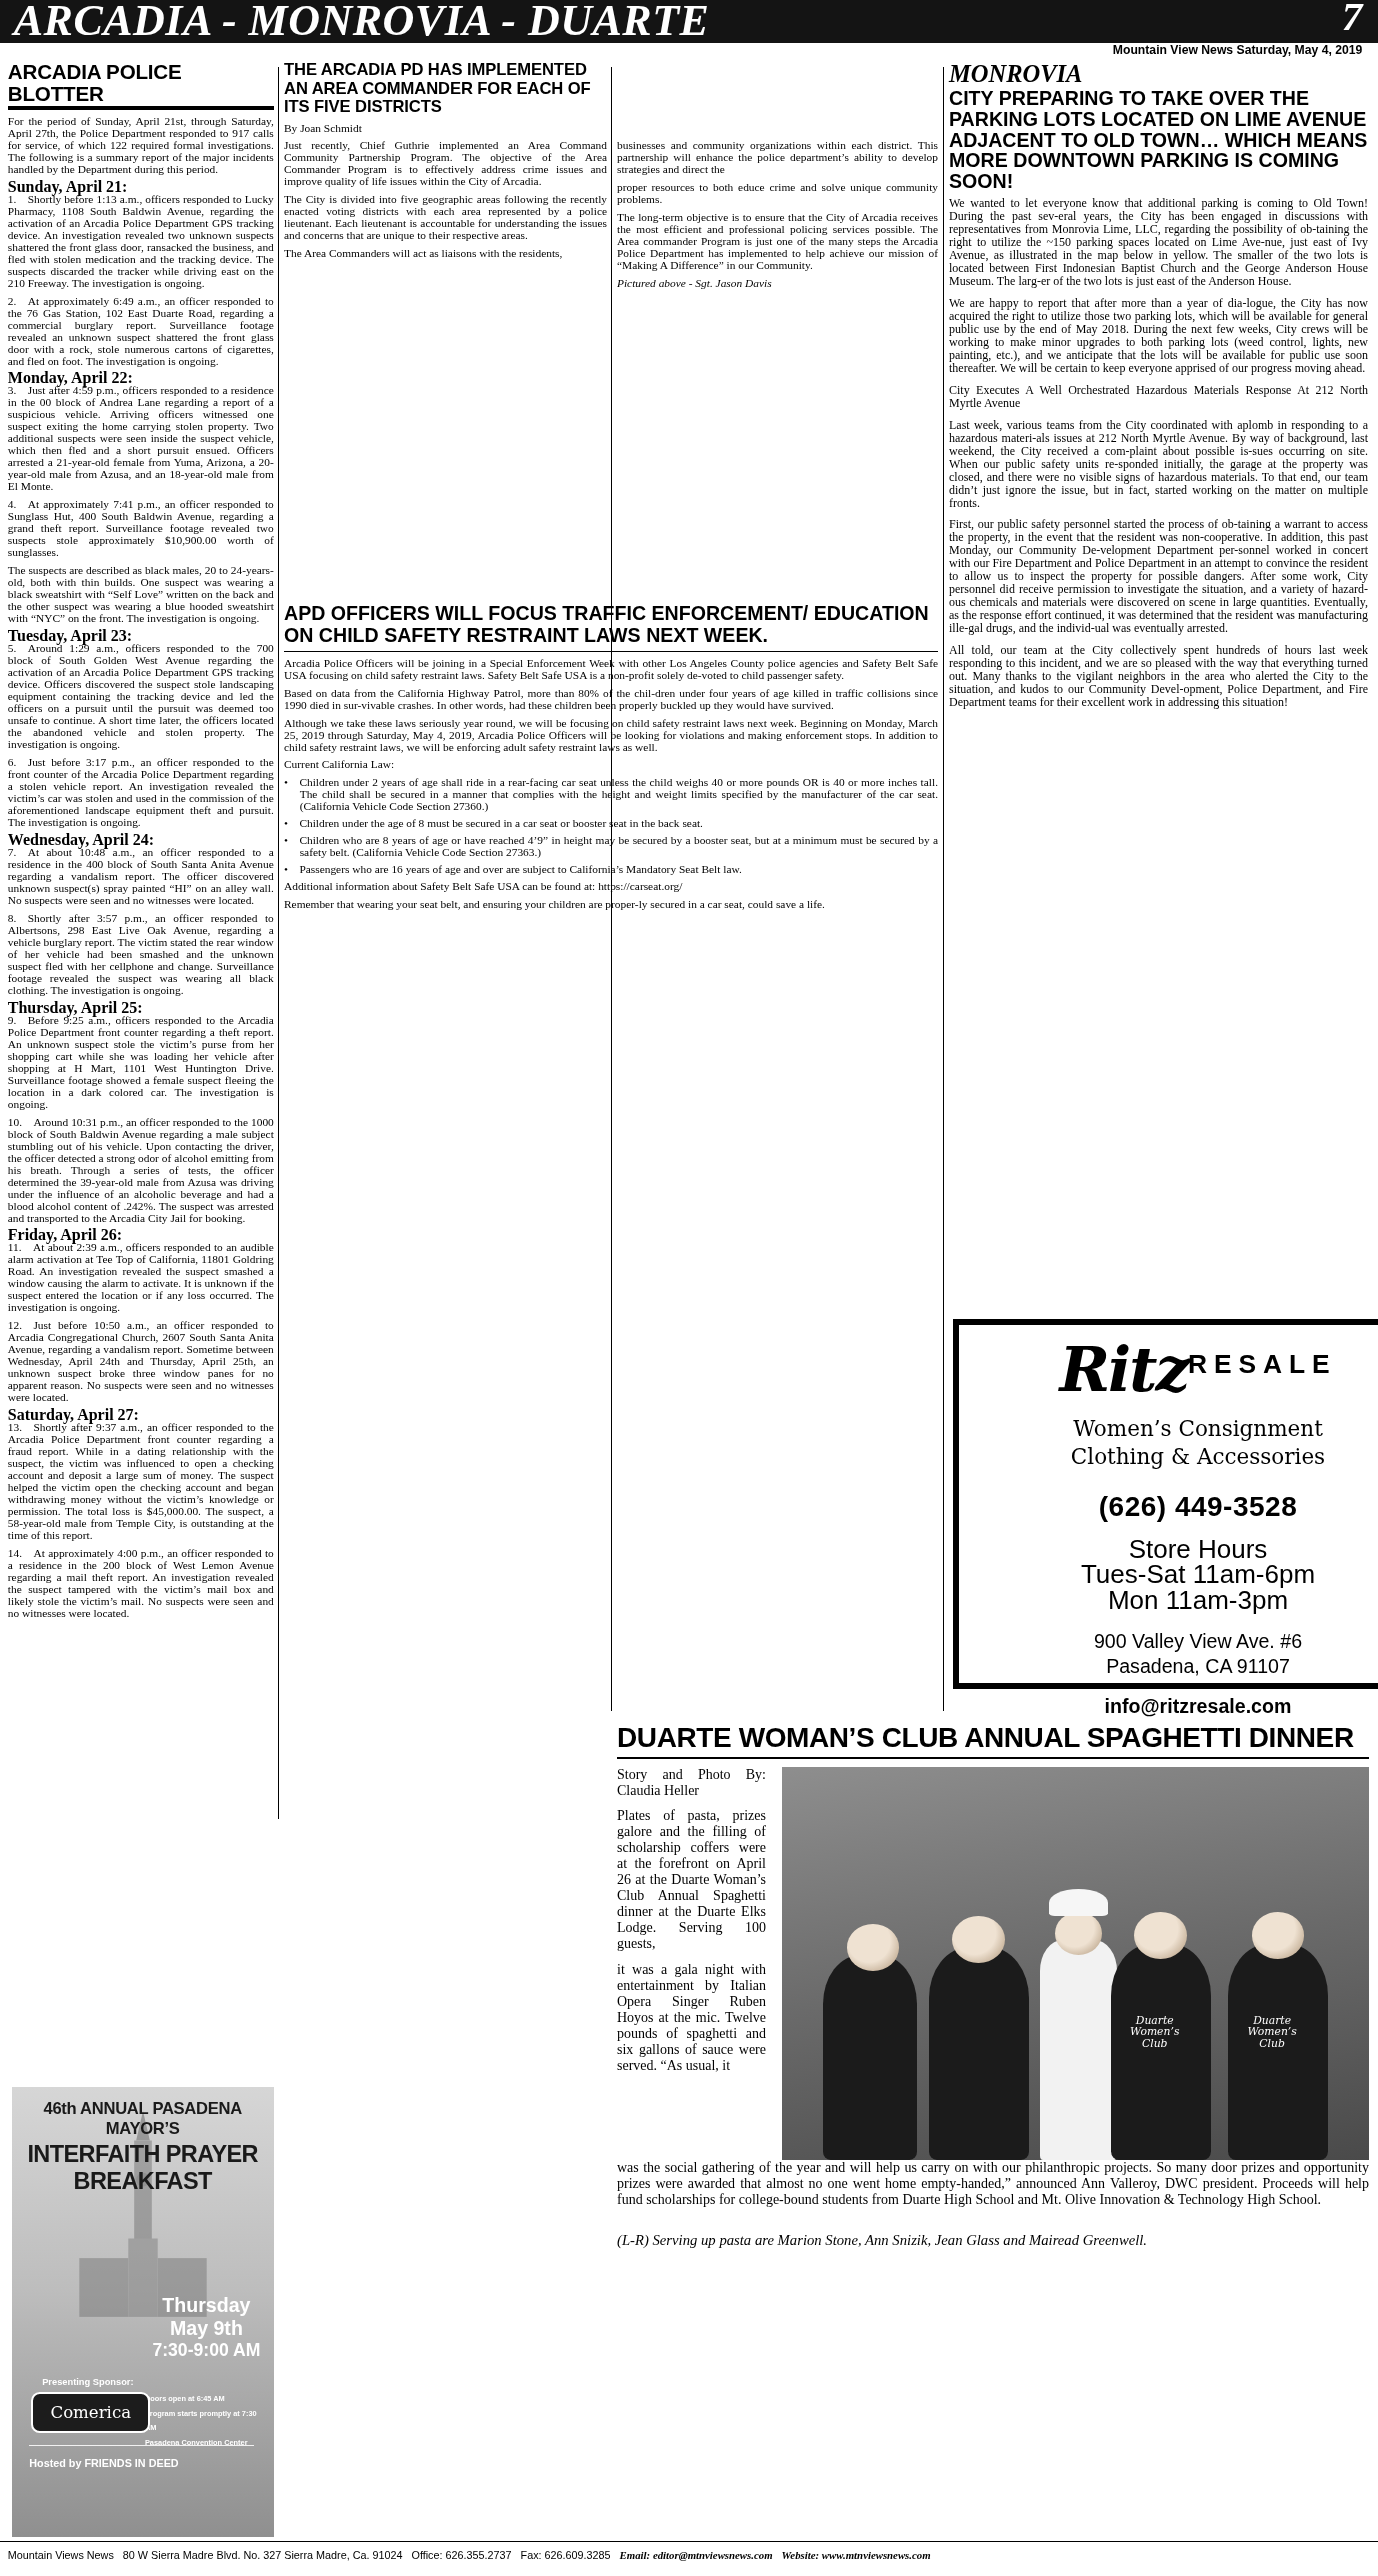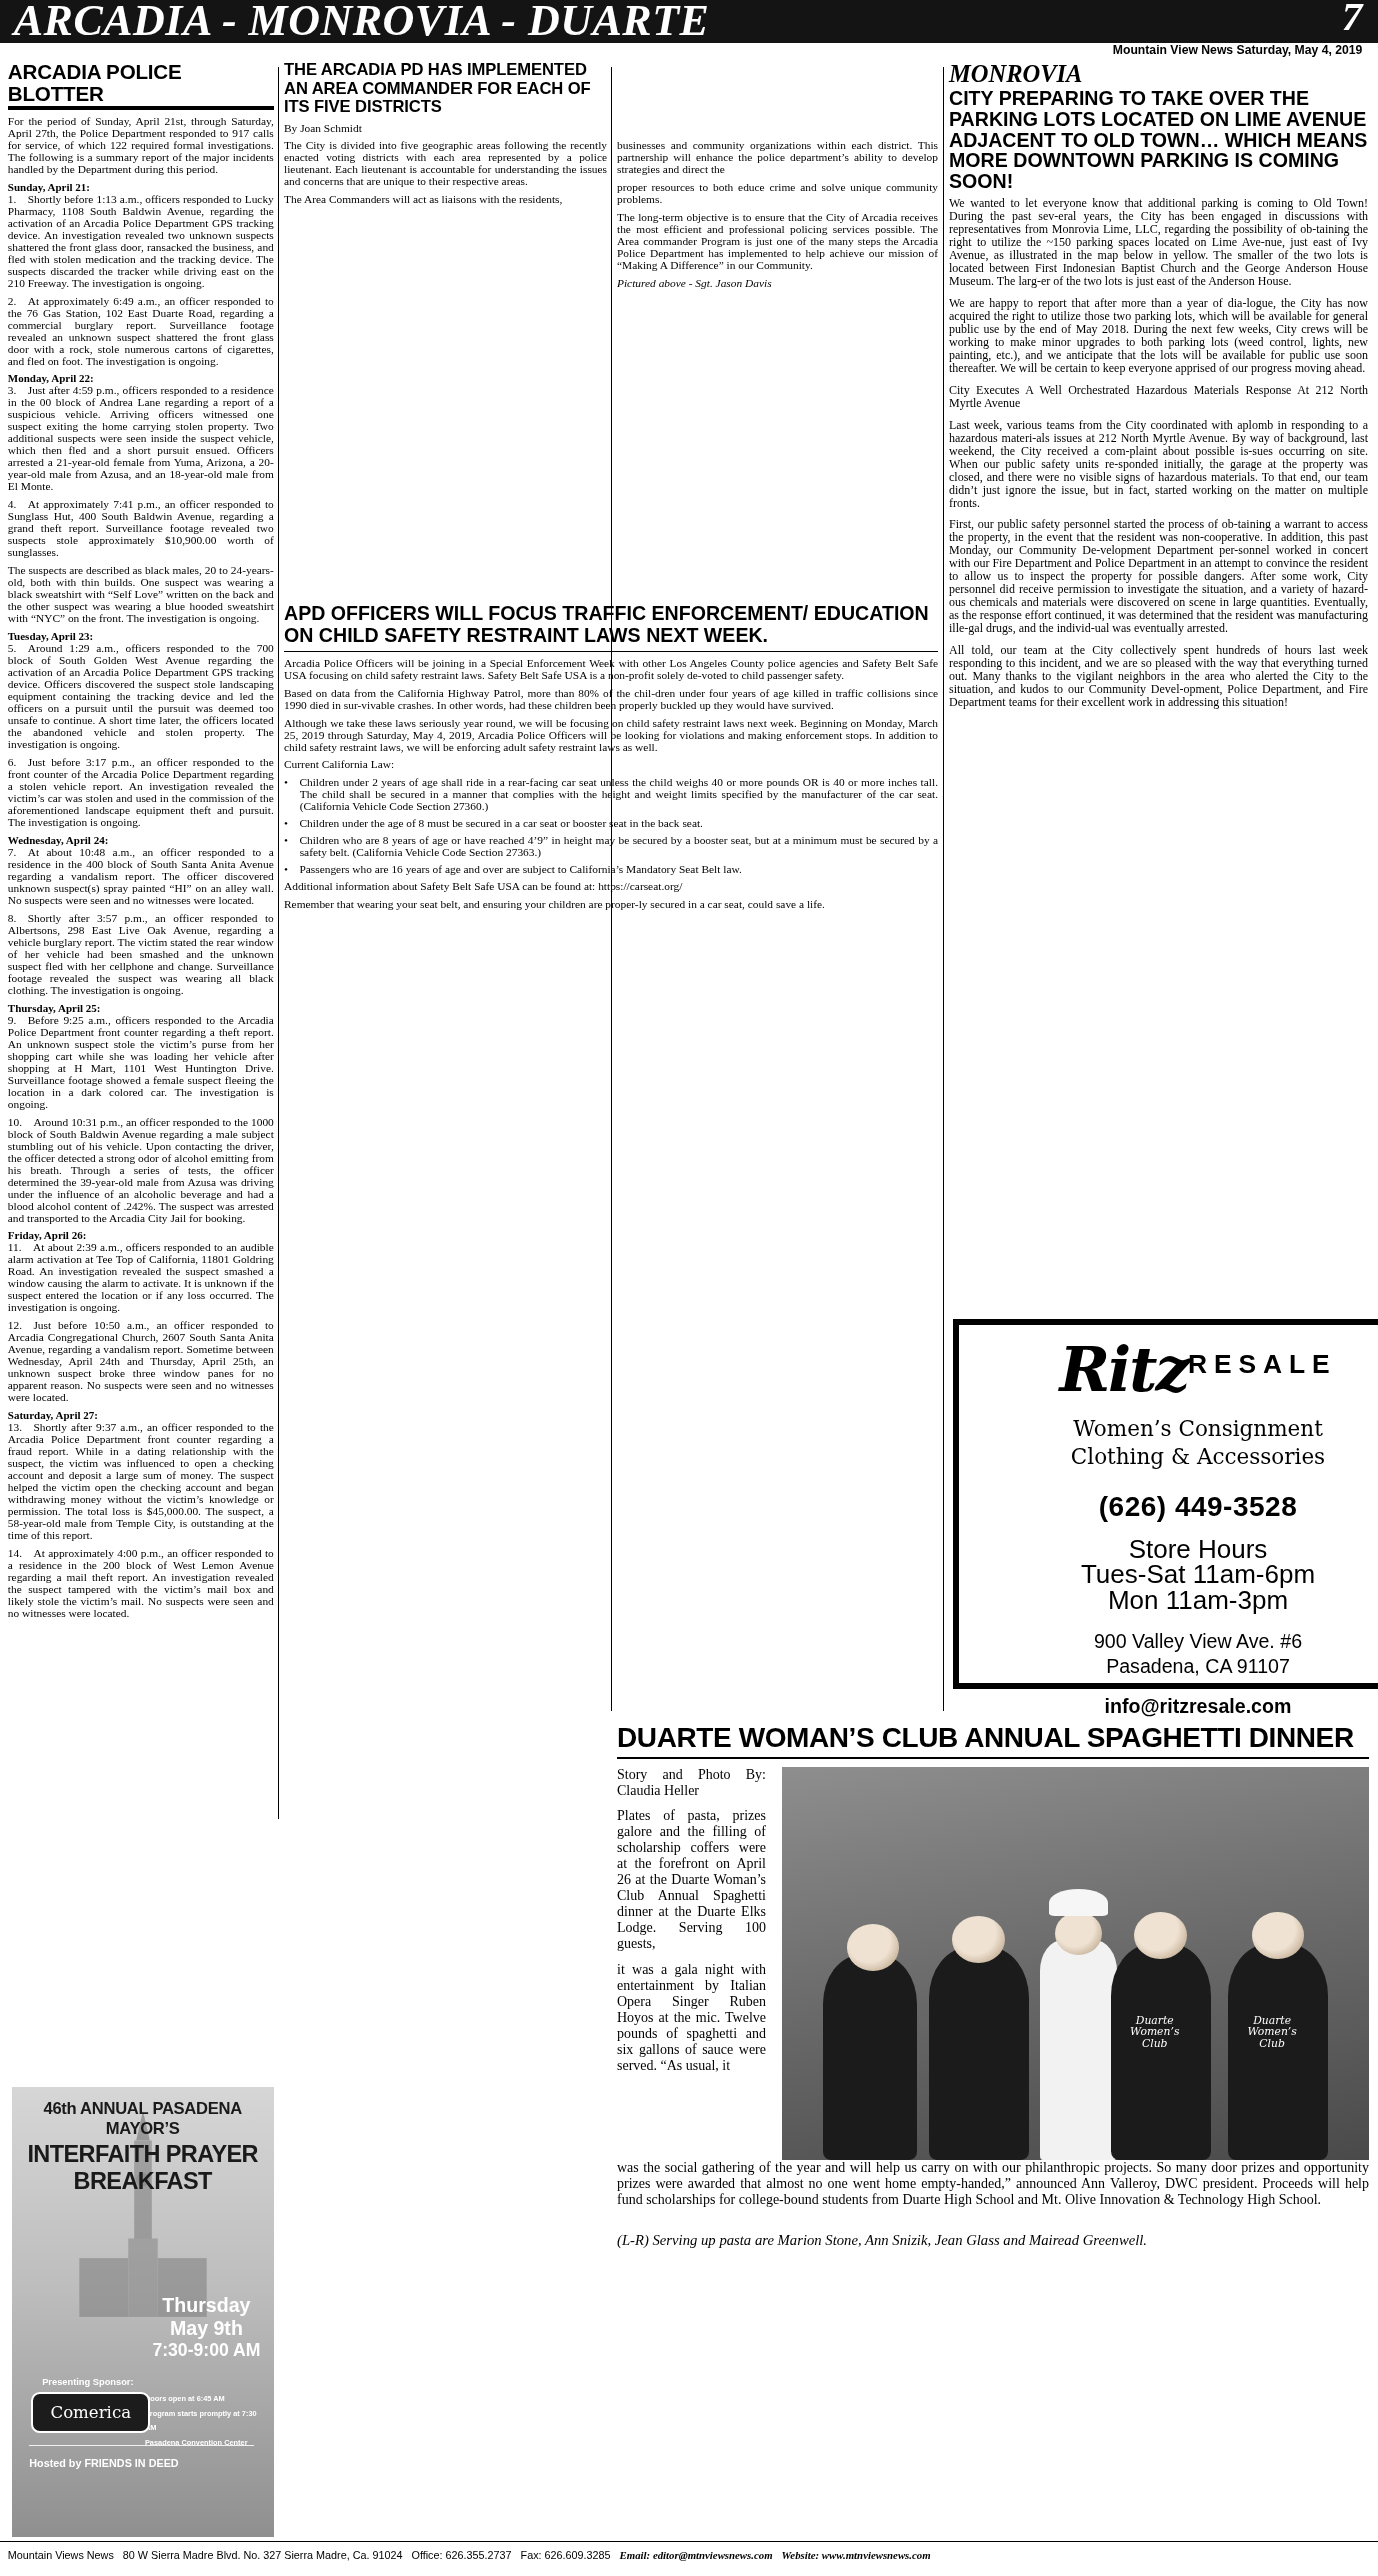--- a/index.html
+++ b/index.html
@@ -65,21 +65,21 @@
   .rule-thin{height:1px;background:#000;margin:2.9px 0 4.9px 0;}
 
   p.body{
     font-family:"Liberation Serif", serif;
     font-size:11.4px;line-height:12px;
     text-align:justify;margin:0 0 5.9px 0;
     hyphens:auto;
   }
   p.daylabel{
     font-family:"Liberation Serif", serif;
-    font-size:11px;line-height:12px;font-weight:700;
+    font-size:16px;line-height:12px;font-weight:700;
     margin:4.9px 0 0 0;
   }
   p.caption{
     font-family:"Liberation Serif", serif;
     font-size:11.4px;line-height:12.3px;margin:2.9px 0 4.9px 0;
   }
   p.caption.ital{font-style:italic;}
 
   
   .photo{
@@ -315,20 +315,21 @@
   <div class="vrule" style="left:943px;top:67px;height:1644px;"></div>
 
   <div style="position:absolute;left:284px;top:61px;width:654px;">
     <h2 class="hd-sm" style="width:323px;">THE ARCADIA PD HAS IMPLEMENTED AN AREA COMMANDER FOR EACH OF ITS FIVE DISTRICTS</h2>
 
 
     <p class="caption" style="width:323px;margin-top:4.9px;">By Joan Schmidt</p>
 
     <div style="position:relative;width:654px;">
       <div style="position:absolute;left:0;top:0;width:323px;">
+        <p class="body">Just recently, Chief Guthrie implemented an Area Command Community Partnership Program.  The objective of the Area Commander Program is to effectively address crime issues and improve quality of life issues within the City of Arcadia.</p>
         <p class="body">The City is divided into five geographic areas following the recently enacted voting districts with each area represented by a police lieutenant.  Each lieutenant is accountable for understanding the issues and concerns that are unique to their respective areas.</p>
         <p class="body">The Area Commanders will act as liaisons with the residents,</p>
       </div>
       <div style="position:absolute;left:333px;top:0;width:321px;">
         <p class="body">businesses and community organizations within each district.  This partnership will enhance the police department’s ability to develop strategies and direct the</p>
         <p class="body">proper resources to both educe crime and solve unique community problems.</p>
         <p class="body">The long-term objective is to ensure that the City of Arcadia receives the most efficient and professional policing services possible. The Area commander Program is just one of the many steps the Arcadia Police Department has implemented to help achieve our mission of “Making A Difference” in our Community.</p>
         <p class="caption ital">Pictured above - Sgt. Jason Davis</p>
       </div>
     </div>

